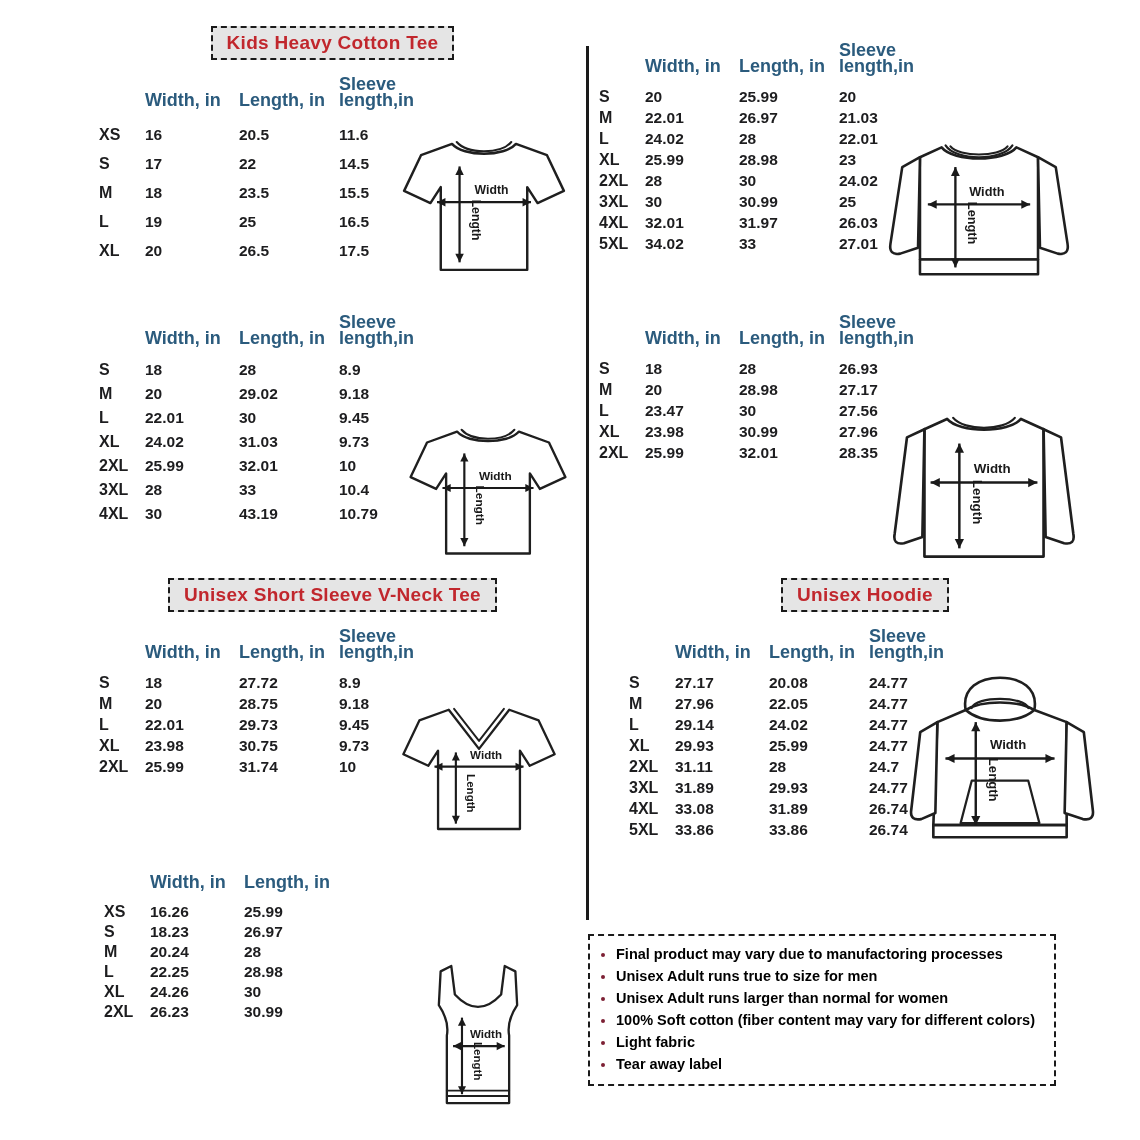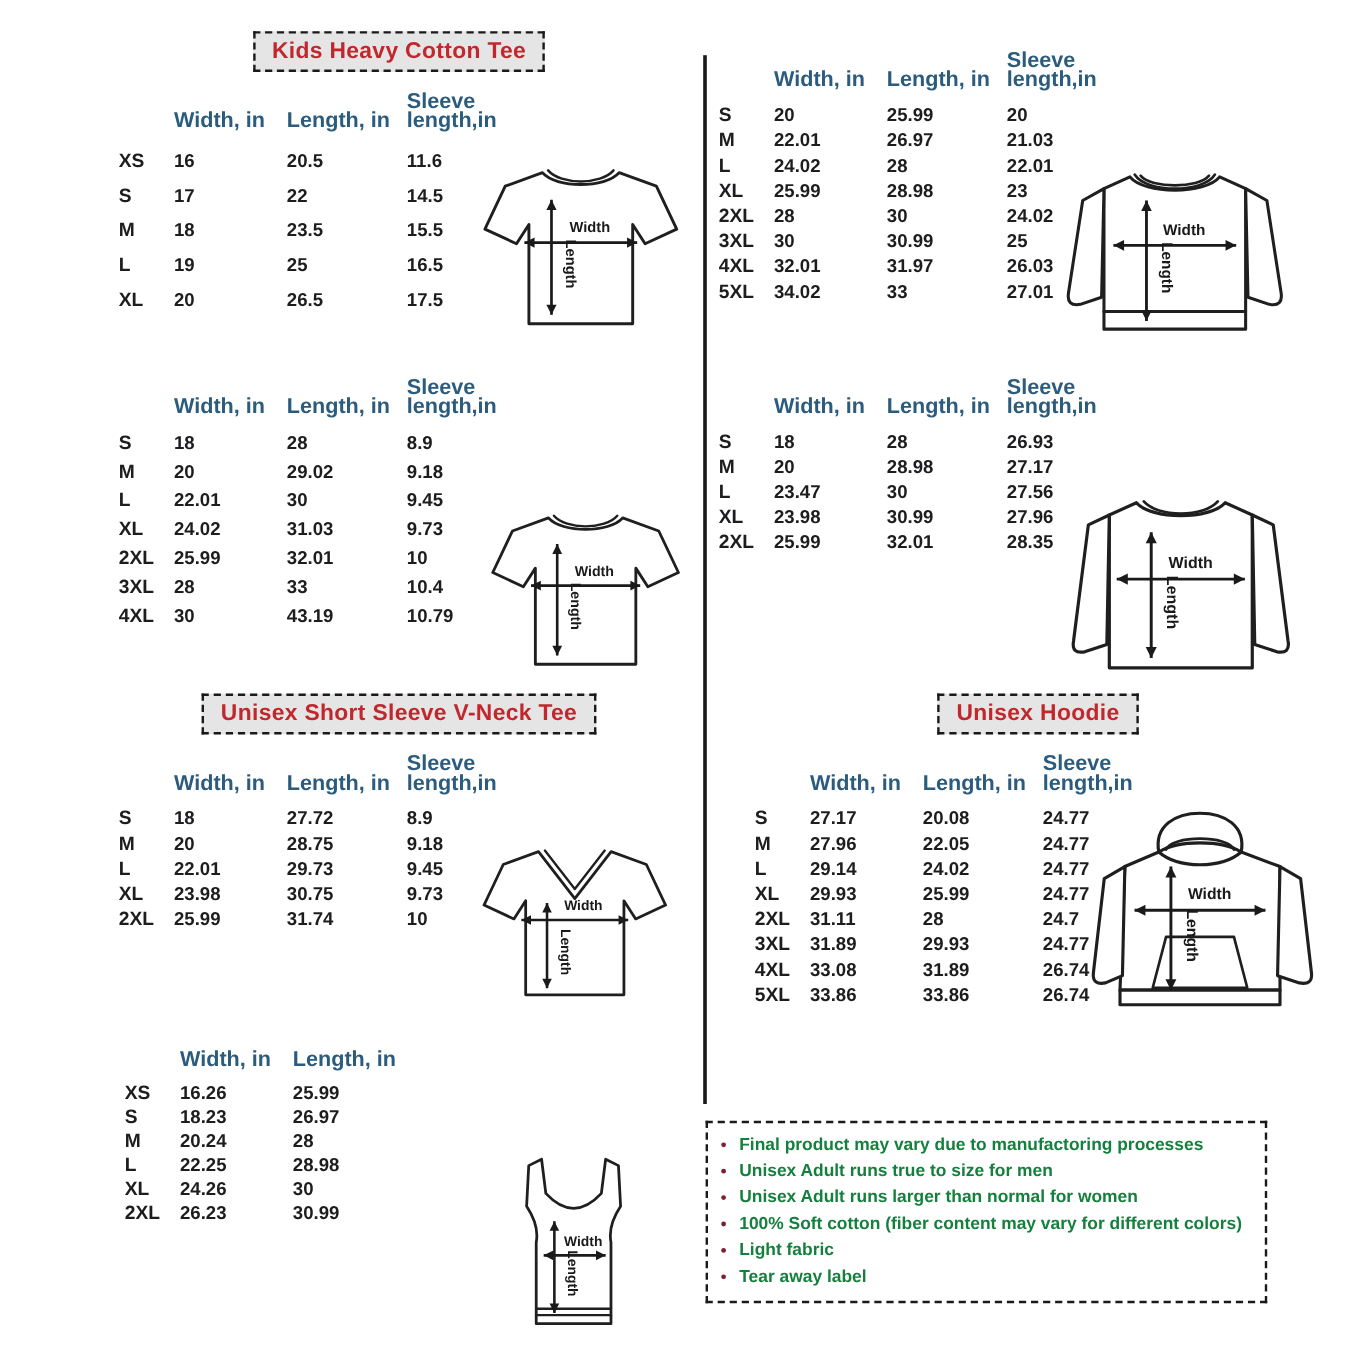--- a/index.html
+++ b/index.html
@@ -37,21 +37,21 @@
   .arrowset polygon{fill:#1a1a1a;stroke:none;}
   .diagram-label{
     font-family:"Liberation Sans", sans-serif;font-weight:700;font-size:13px;fill:#1a1a1a;
     text-anchor:middle;
   }
   .notes-box{
     position:absolute;left:588px;top:934px;width:468px;border:2px dashed #1a1a1a;
     background:#fff;padding:7px 8px 9px 4px;box-sizing:border-box;
   }
   .notes-box ul{margin:0;padding-left:22px;list-style:disc;}
-  .notes-box li{font-size:14.5px;line-height:22px;color:#15803d;}
+  .notes-box li{font-size:14.5px;line-height:22px;color:#000000;}
   .notes-box li::marker{color:#7d2034;}
 </style>
 </head>
 <body>
 
 <div id="canvas">
 
   <div class="divider"></div>
 
   <section class="panel left" style="left:85px;top:26px;width:495px;height:268px;--rh:29px">

